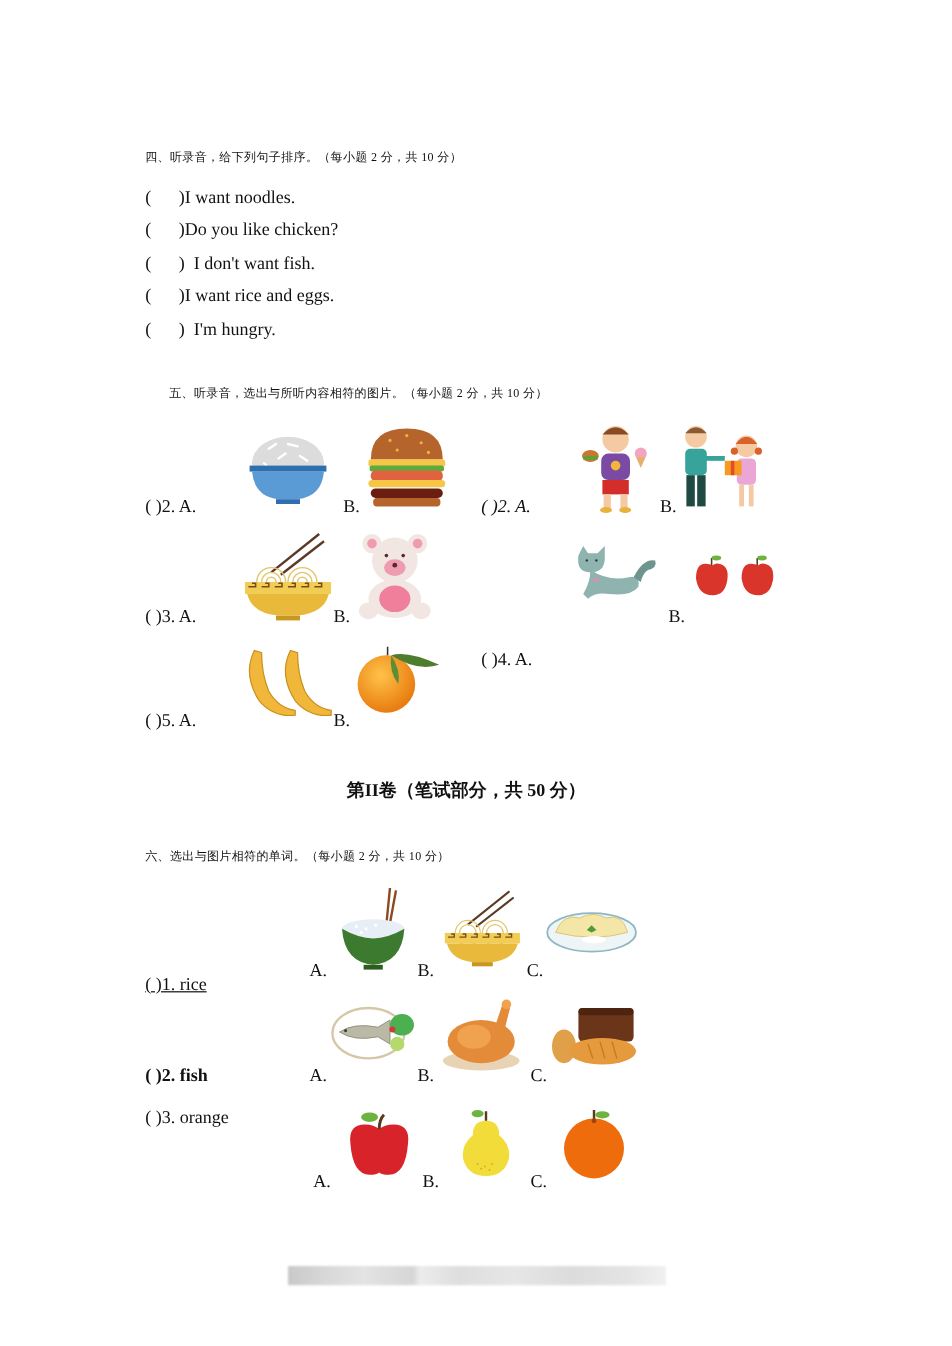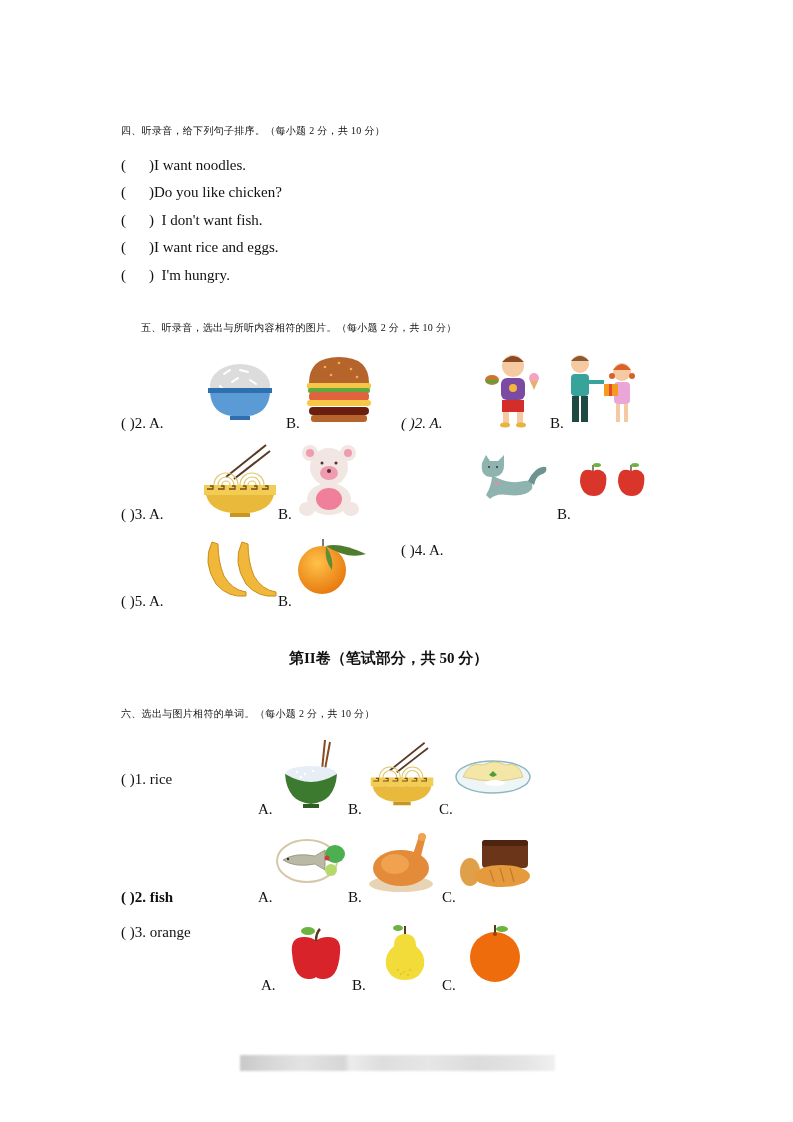--- a/index.html
+++ b/index.html
@@ -175,21 +175,21 @@
   <circle cx="26" cy="32" r="24" fill="url(#og)"></circle>
   <path d="M30 8 Q44 4 70 16 Q52 22 30 8 Z" fill="#4f7d2e"></path>
   <path d="M30 8 Q38 20 36 32 Q28 22 30 8 Z" fill="#5d8d34"></path>
   <line x1="27" y1="8" x2="27" y2="1" stroke="#333" stroke-width="1.3"></line>
 </svg>
 
 <div class="abs title2" style="left:289px;top:649px;">第II卷（笔试部分，共 50 分）</div>
 
 <div class="abs heading" style="left:121px;top:707px;">六、选出与图片相符的单词。（每小题 2 分，共 10 分）</div>
 
-<div class="abs lbl" style="left:121px;top:771px;">(        )1. rice</div>
+<div class="abs lbl" style="left:121px;top:813px;text-decoration:underline;">(        )1. rice</div>
 <div class="abs lbl" style="left:258px;top:801px;">A.</div>
 <svg class="pic" style="left:283px;top:740px;" width="58" height="70" viewBox="0 0 58 70">
   <line x1="42" y1="0" x2="38" y2="40" stroke="#8a4a22" stroke-width="2"></line>
   <line x1="47" y1="2" x2="40" y2="40" stroke="#8a4a22" stroke-width="2"></line>
   <ellipse cx="28" cy="34" rx="26" ry="8" fill="#e7eef6"></ellipse>
   <g fill="#fff">
       <circle cx="14" cy="32" r="1.3"></circle>
       <circle cx="22" cy="34" r="1.3"></circle>
       <circle cx="30" cy="31" r="1.3"></circle>
       <circle cx="18" cy="37" r="1.3"></circle>

